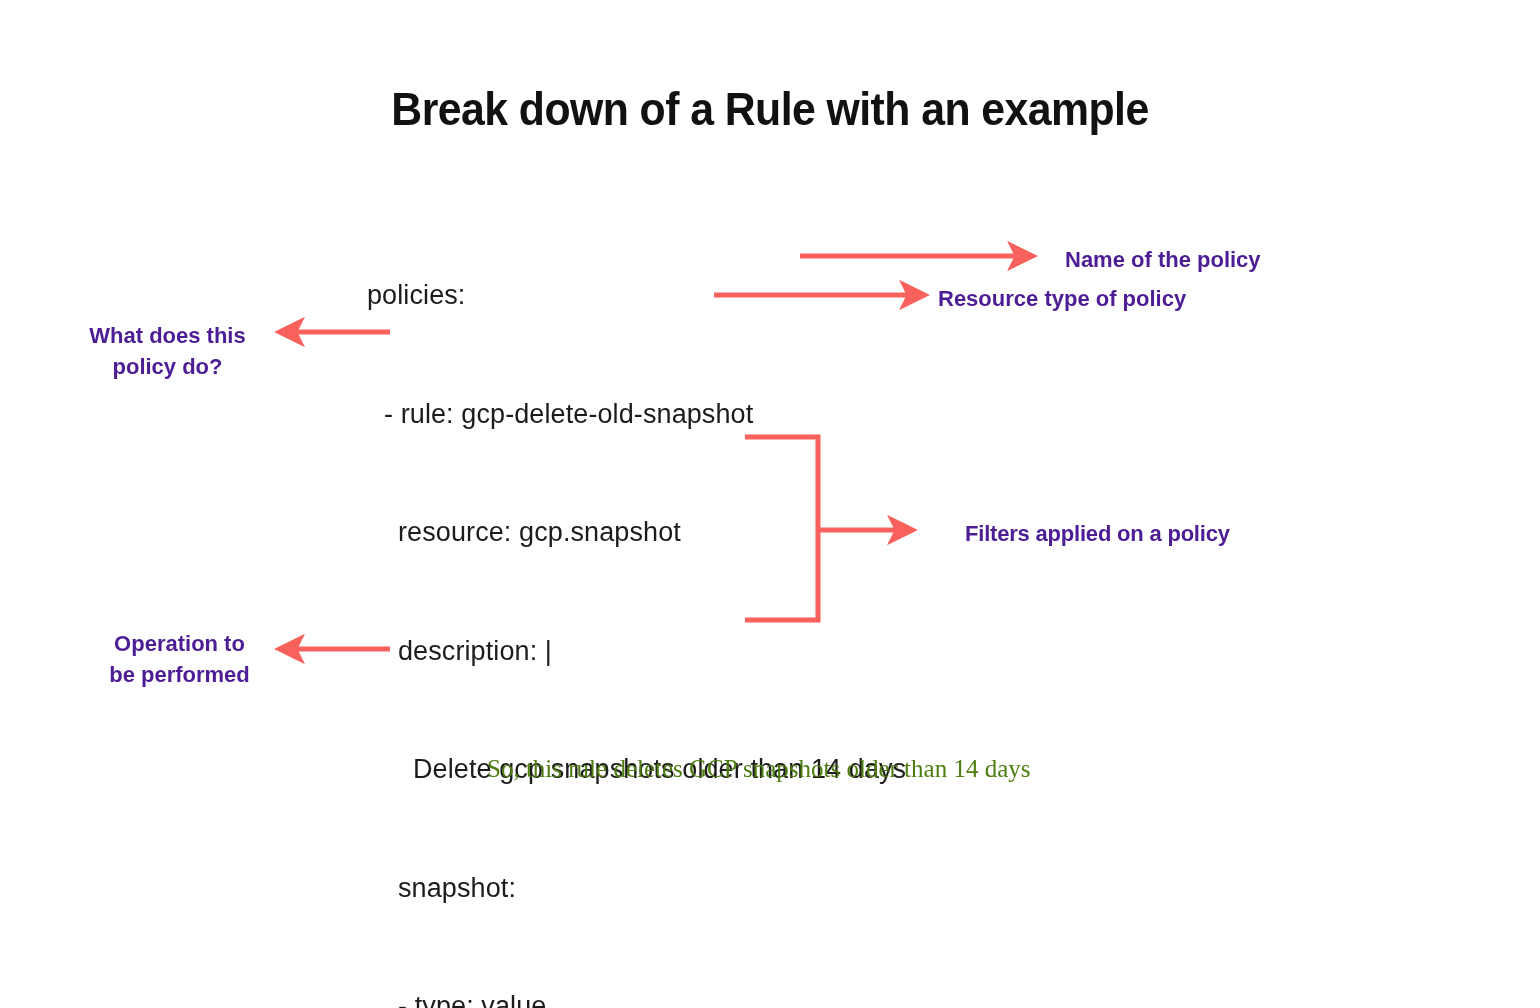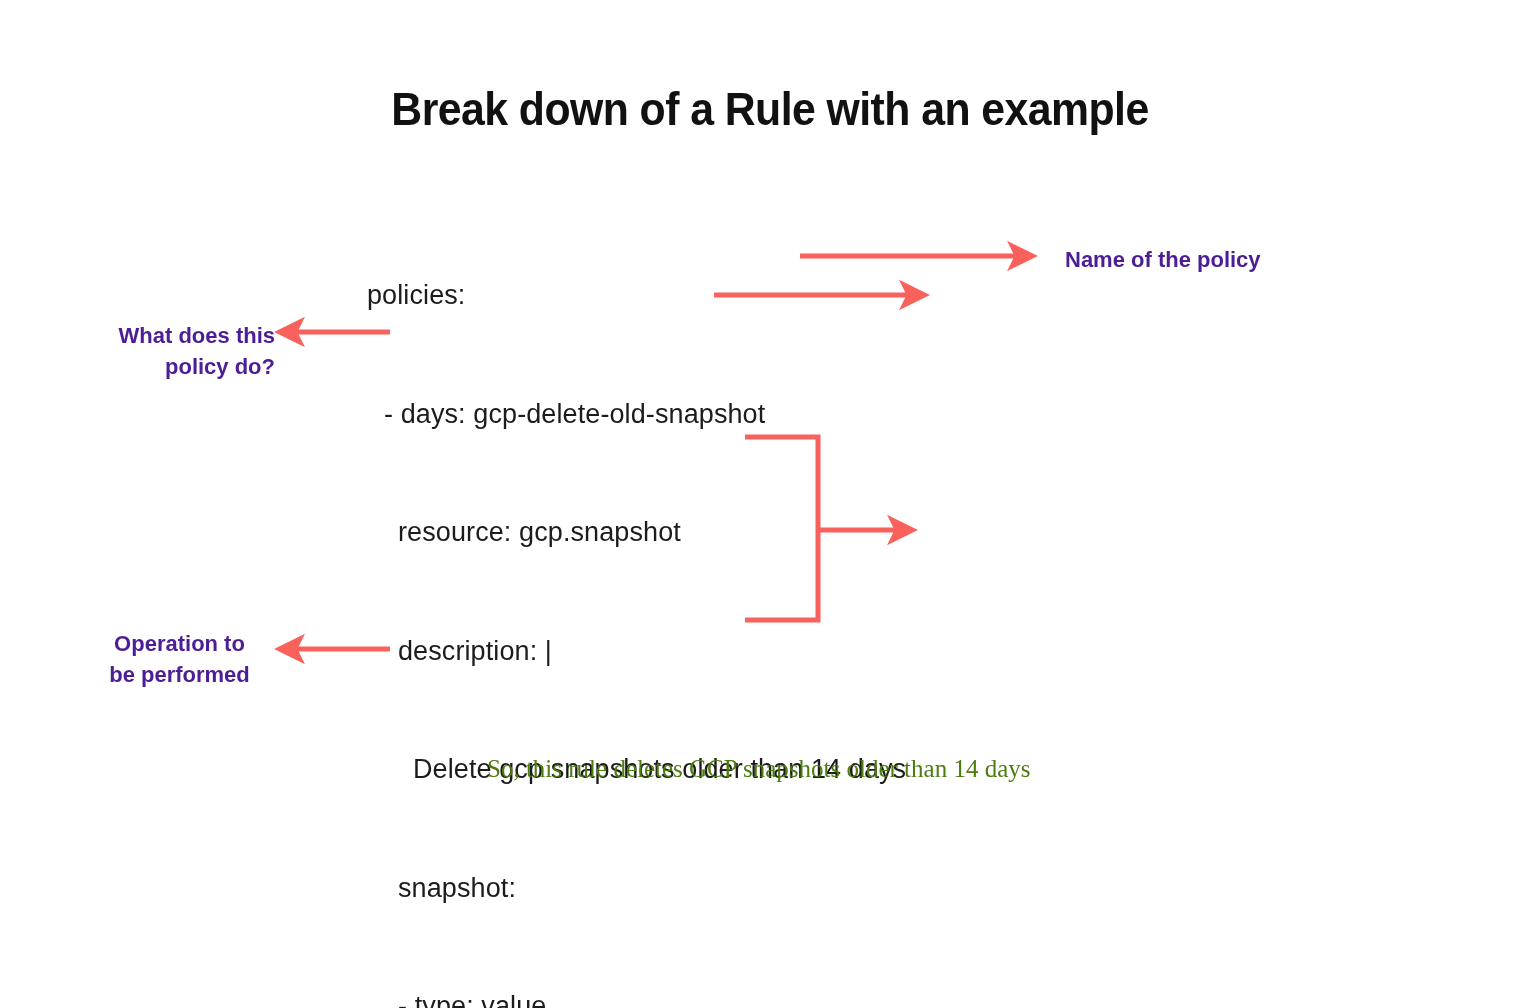--- a/index.html
+++ b/index.html
@@ -62,21 +62,21 @@
     font-family: "Liberation Sans", sans-serif;
     font-weight: 700;
     font-size: 22px;
     color: #4c1d95;
     line-height: 31px;
     white-space: pre-line;
   }
   #lbl-name     { left: 1065px; top: 244px; }
   #lbl-resource { left: 938px;  top: 283px; }
   #lbl-filters  { left: 965px;  top: 518px; letter-spacing: -0.2px; }
-  #lbl-what     { left: 60px;   top: 320px; width: 215px; text-align: right; }
+  #lbl-what     { left: 60px;   top: 320px; width: 215px; text-align: center; }
   #lbl-op       { left: 72px;   top: 628px; width: 215px; text-align: center; }
 
   
   #caption {
     position: absolute;
     left: 487px;
     top: 755px;
     font-family: "Liberation Serif", serif;
     font-weight: 400;
     font-size: 25px;
@@ -96,21 +96,21 @@
 </style>
 </head>
 <body>
 
 <div id="canvas">
 
   <div id="title">Break down of a Rule with an example</div>
 
   <div id="yaml">
     <span class="yl i0">policies:</span>
-    <span class="yl i1">- days: gcp-delete-old-snapshot</span>
+    <span class="yl i1">- rule: gcp-delete-old-snapshot</span>
     <span class="yl i2">resource: gcp.snapshot</span>
     <span class="yl i2">description: |</span>
     <span class="yl i3">Delete gcp snapshots older than 14 days</span>
     <span class="yl i2">snapshot:</span>
     <span class="yl i2">- type: value</span>
     
     
     
     
     
@@ -135,21 +135,23 @@
 
     <line x1="390" y1="649" x2="282" y2="649" stroke="#f9615c" stroke-width="5" stroke-linecap="butt" marker-end="url(#arrow-left)"></line>
 
     <path d="M745,437 L818,437 L818,620 L745,620" fill="none" stroke="#f9615c" stroke-width="5" stroke-linejoin="miter" stroke-linecap="butt"></path>
 
     <line x1="818" y1="530" x2="910" y2="530" stroke="#f9615c" stroke-width="5" stroke-linecap="butt" marker-end="url(#arrow-right)"></line>
   </svg>
 
   <div class="ann" id="lbl-name">Name of the policy</div>
 
+  <div class="ann" id="lbl-resource">Resource type of policy</div>
 
+  <div class="ann" id="lbl-filters">Filters applied on a policy</div>
 
   <div class="ann" id="lbl-what">What does this
 policy do?</div>
 
   <div class="ann" id="lbl-op">Operation to
 be performed</div>
 
   <div id="caption">So, this rule deletes GCP snapshots older than 14 days</div>
 
 </div>

